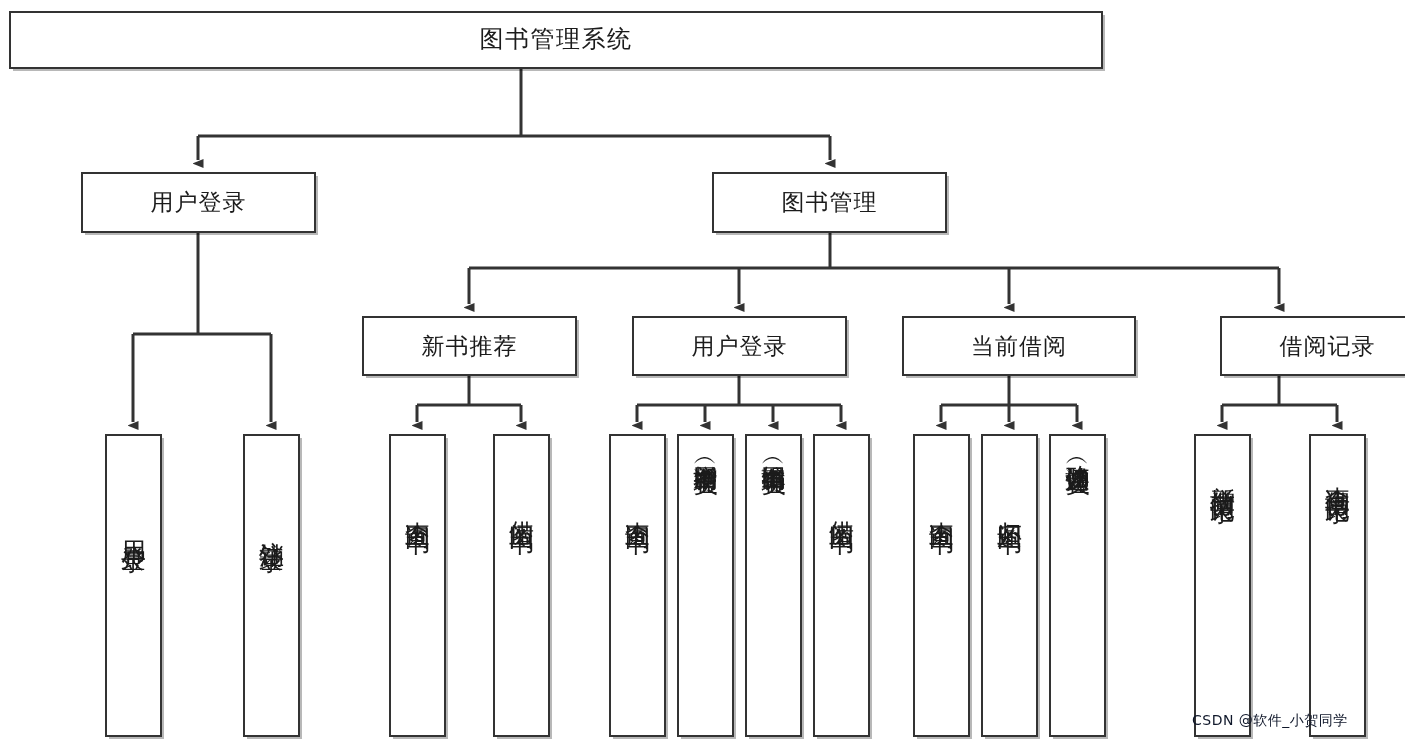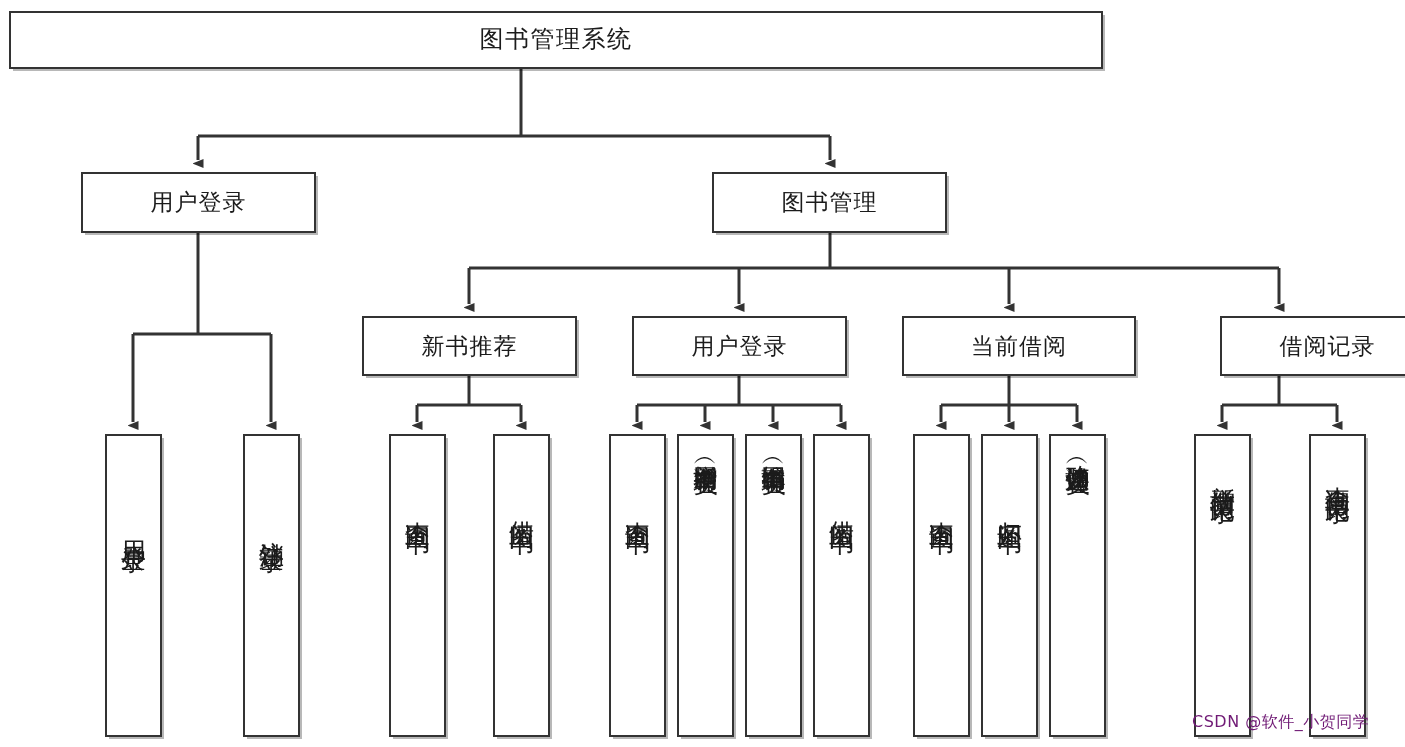--- a/index.html
+++ b/index.html
@@ -73,22 +73,22 @@
   .node.vert.mid2 .label {
     padding-top: 55px;
   }
   .node.vert.mid3 .label {
     padding-top: 20px;
   }
   .watermark {
     position: absolute;
     left: 1192px;
     top: 712px;
-    font-size: 16px;
-    color: #701a75;
+    font-size: 14px;
+    color: #0f172a;
     white-space: nowrap;
     letter-spacing: 0.5px;
   }
 </style>
 </head>
 <body>
 
 <div id="canvas">
 
   <svg class="edges" viewBox="0 0 1405 747">

